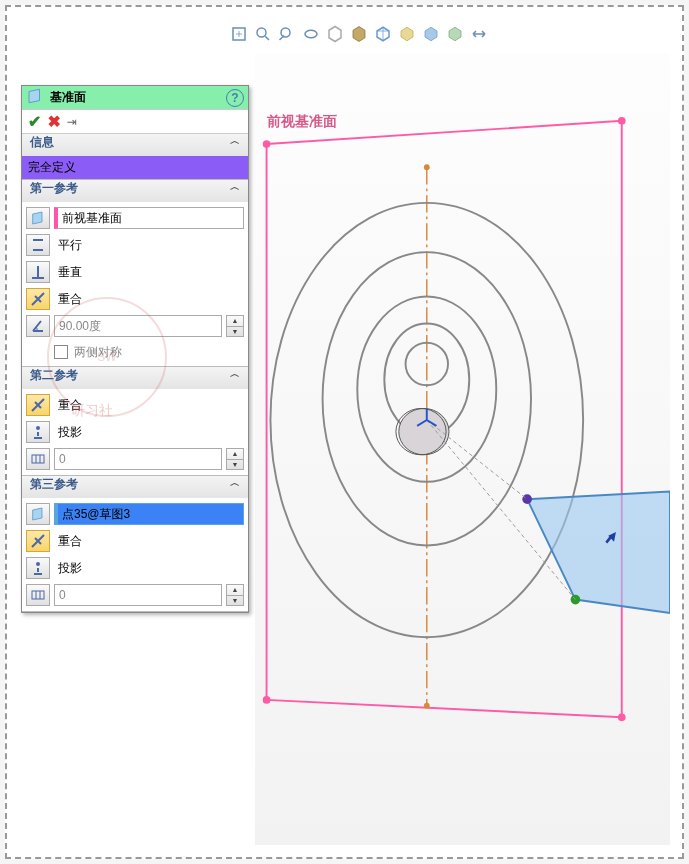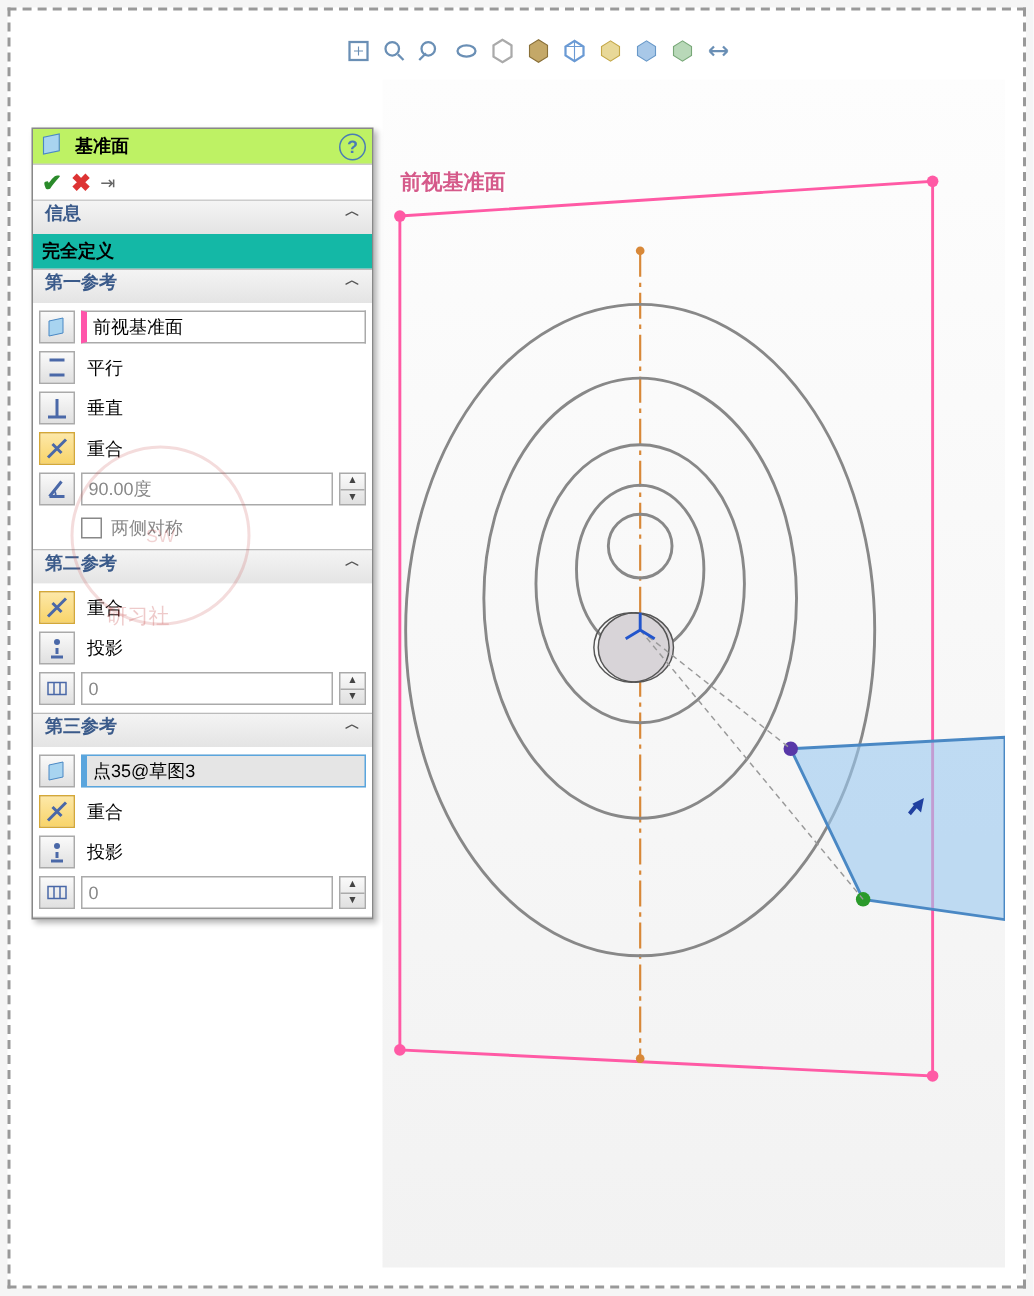--- a/index.html
+++ b/index.html
@@ -4,39 +4,39 @@
 <style>
 *{box-sizing:border-box;margin:0;padding:0;font-family:Arial,"Microsoft YaHei",sans-serif;font-size:12px}
 body{background:#f5f5f5;width:689px;height:864px;position:relative;overflow:hidden}
 .frame{position:absolute;top:5px;left:5px;right:5px;bottom:5px;border:2px dashed #999;background:#fff}
 .toolbar{position:absolute;top:14px;left:222px;right:10px;height:26px;display:flex;gap:4px;align-items:center}
 .tb-ico{width:20px;height:20px;display:flex;align-items:center;justify-content:center;color:#6a8fb5;cursor:pointer}
 .tb-ico svg{width:18px;height:18px}
 .panel{position:absolute;top:78px;left:14px;width:228px;background:#f0f0f0;border:1px solid #888;box-shadow:2px 2px 4px rgba(0,0,0,.3)}
 .pm-title{background:linear-gradient(#eaeaea,#d6d6d6);height:22px;display:flex;align-items:center;justify-content:center;position:relative;border-bottom:1px solid #999;font-weight:bold}
 .pm-pin{position:absolute;right:4px;top:2px;width:18px;height:18px;border:1px solid #888;background:#e8e8e8;display:flex;align-items:center;justify-content:center;cursor:pointer}
-.fthdr{background:#bef264;height:24px;display:flex;align-items:center;padding:0 4px;gap:6px;border-bottom:1px solid #ccc;position:relative}
+.fthdr{background:#86efac;height:24px;display:flex;align-items:center;padding:0 4px;gap:6px;border-bottom:1px solid #ccc;position:relative}
 .fthdr-help{position:absolute;right:4px;color:#4a7cb5;font-weight:bold;width:18px;height:18px;border:1px solid #4a7cb5;border-radius:50%;display:flex;align-items:center;justify-content:center;cursor:pointer}
 .actbar{background:#fff;height:24px;display:flex;align-items:center;gap:6px;padding:0 6px;border-bottom:1px solid #ccc}
 .ok-ico{color:#2a8a2a;font-size:16px;font-weight:bold;cursor:pointer}
 .x-ico{color:#d33;font-size:16px;font-weight:bold;cursor:pointer}
 .pin-ico{color:#666;cursor:pointer}
 .body{max-height:620px;overflow-y:auto;overflow-x:hidden}
 .sect{border-bottom:1px solid #bbb}
 .secthdr{background:linear-gradient(#f4f4f4,#e4e4e4);height:22px;display:flex;align-items:flex-start;justify-content:space-between;padding:0 8px;cursor:pointer;color:#3a5a8a;font-weight:bold}
 .chev{font-size:10px;color:#555}
-.status{background:#14b8a6;color:#000;padding:3px 6px;font-weight:bold}
+.status{background:#8b5cf6;color:#000;padding:3px 6px;font-weight:normal}
 .sectbody{background:#fff;padding:2px 4px}
 .row{display:flex;align-items:center;height:26px;gap:4px;margin:1px 0}
 .row-ico{width:24px;height:22px;border:1px solid #aaa;background:linear-gradient(#fafafa,#e0e0e0);display:flex;align-items:center;justify-content:center;flex-shrink:0;cursor:pointer}
 .row-ico.active{background:linear-gradient(#fde8a8,#f8d46a);border-color:#d4a838}
 .row-val{flex:1;border:1px solid #aaa;background:#fff;padding:3px 4px;height:22px;display:flex;align-items:center}
 .row-val.pink{border-left:4px solid #f5a}
 .row-val.green{border-left:4px solid #0c5}
-.row-val.sel{background:#e5e5e5;border-color:#5aa5dd}
+.row-val.sel{background:#3b82f6;border-color:#5aa5dd}
 .row-lbl{flex:1;padding:3px 4px}
 .spin{width:18px;height:22px;border:1px solid #aaa;background:linear-gradient(#fafafa,#e0e0e0);display:flex;flex-direction:column;cursor:pointer}
 .spin div{flex:1;display:flex;align-items:center;justify-content:center;font-size:7px;color:#444}
 .spin div:first-child{border-bottom:1px solid #aaa}
 .cb{width:14px;height:14px;border:1px solid #888;background:#fff;margin-left:4px}
 .chkrow{display:flex;align-items:center;height:24px;gap:6px;padding-left:24px}
 .viewport{position:absolute;top:46px;left:248px;right:12px;bottom:12px;background:linear-gradient(#fdfdfd,#f2f2f2);overflow:hidden}
 .planelbl{position:absolute;top:60px;left:12px;color:#d55a8a;font-weight:bold;font-size:14px;text-shadow:1px 1px 0 #fff}
 .body::-webkit-scrollbar{width:16px}
 .body::-webkit-scrollbar-track{background:#e8e8e8;border-left:1px solid #ccc}

